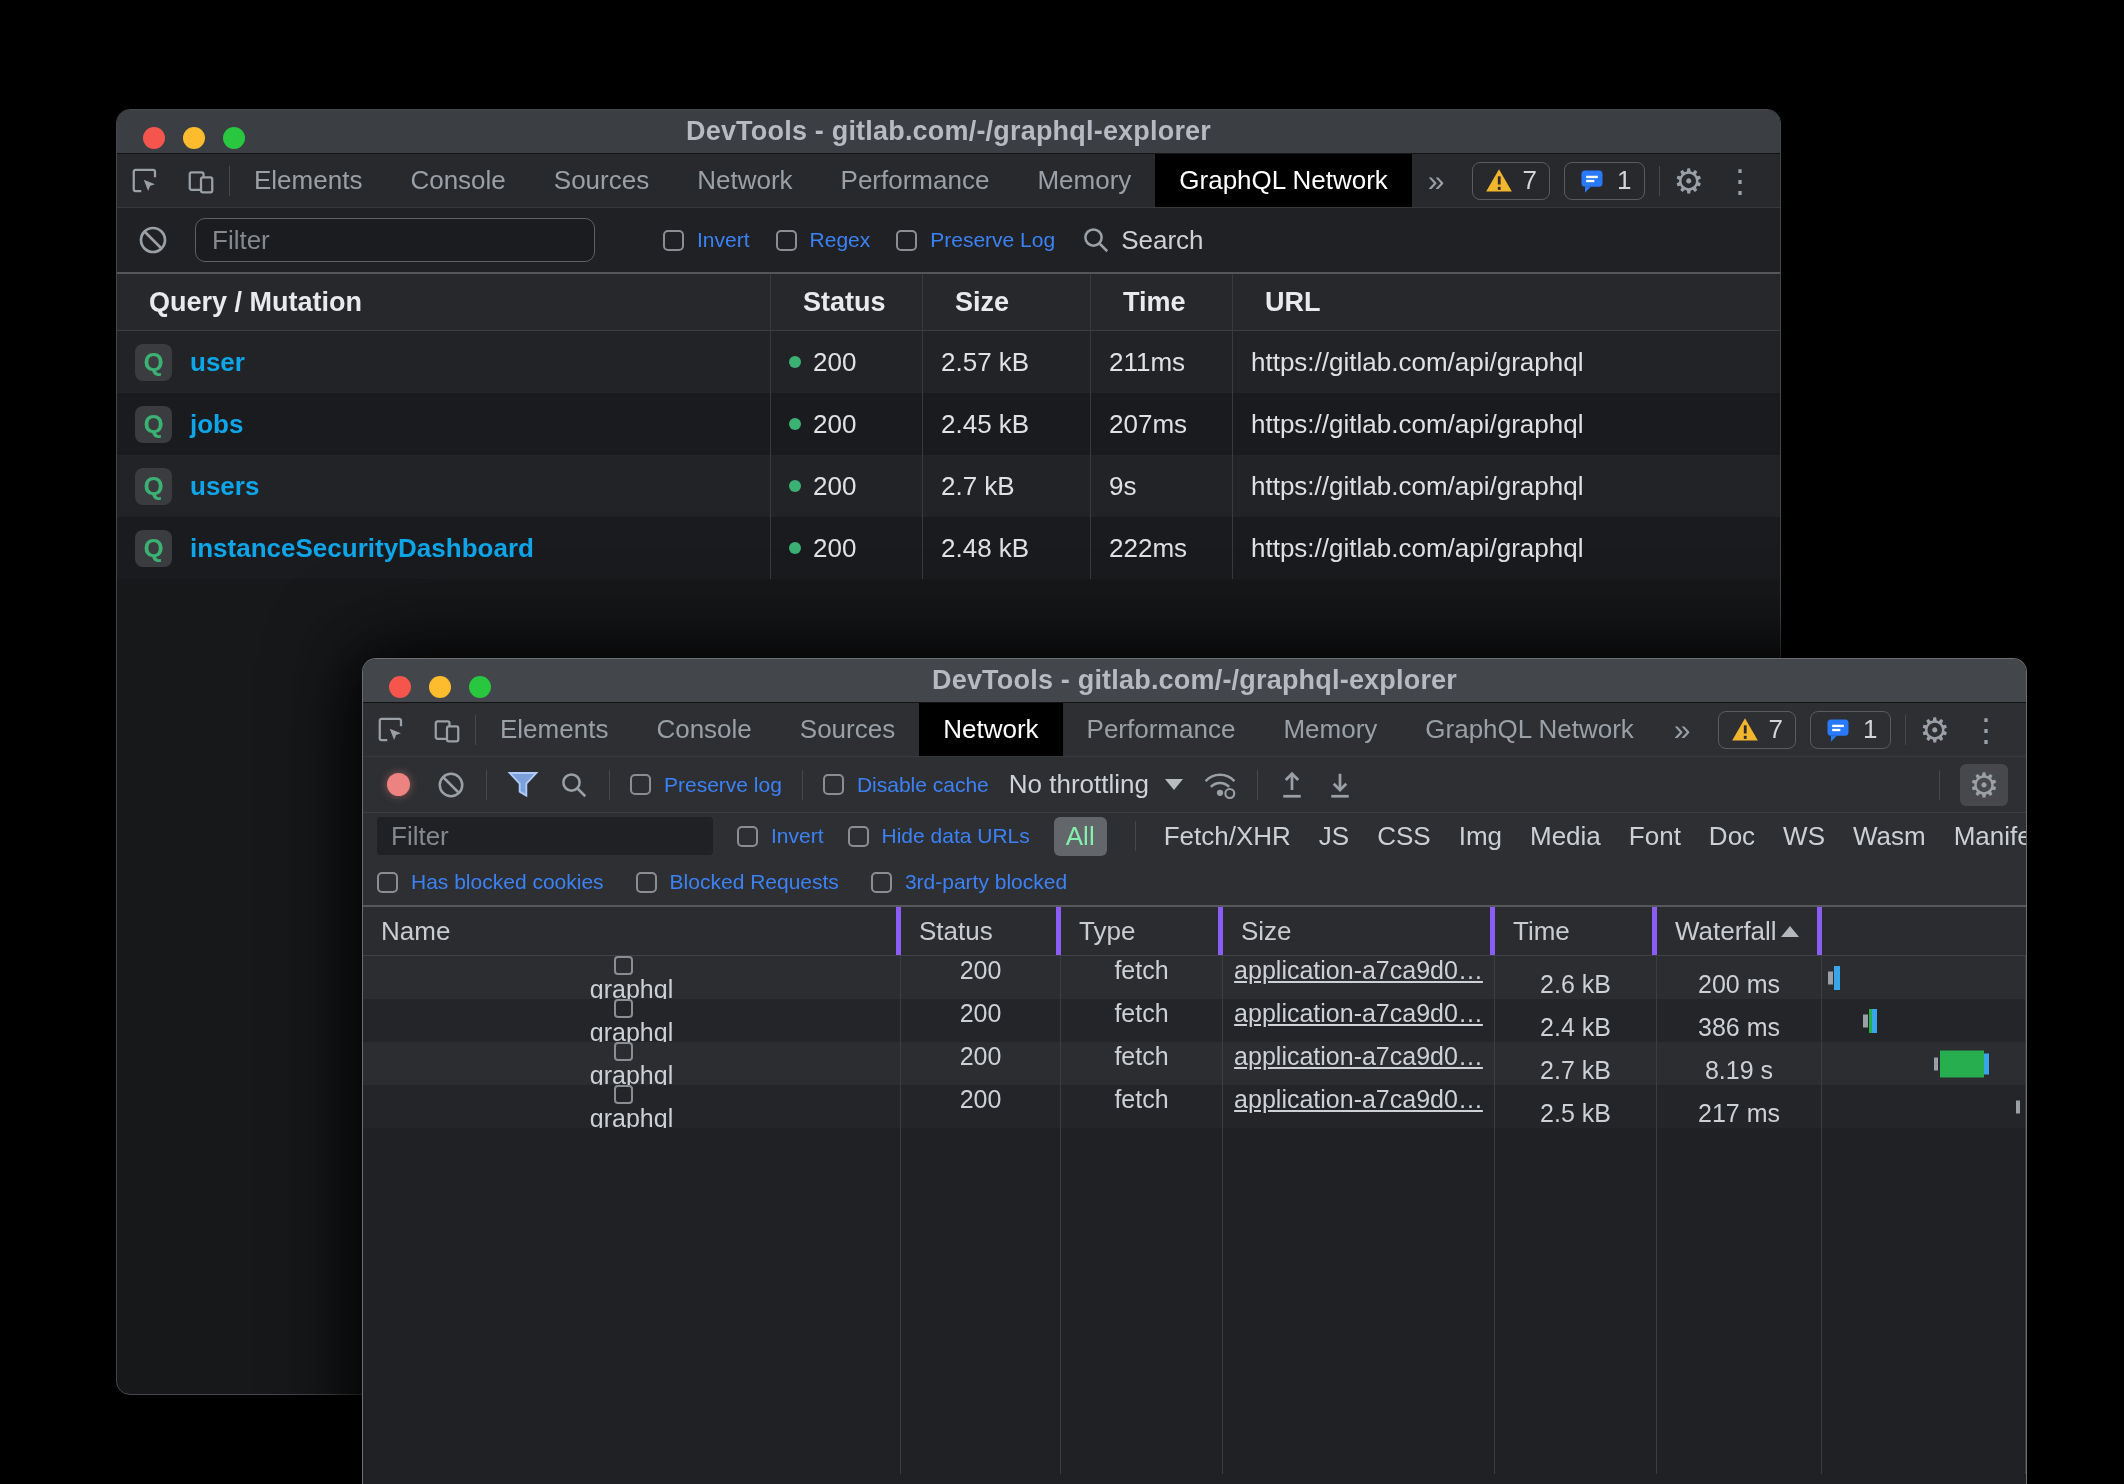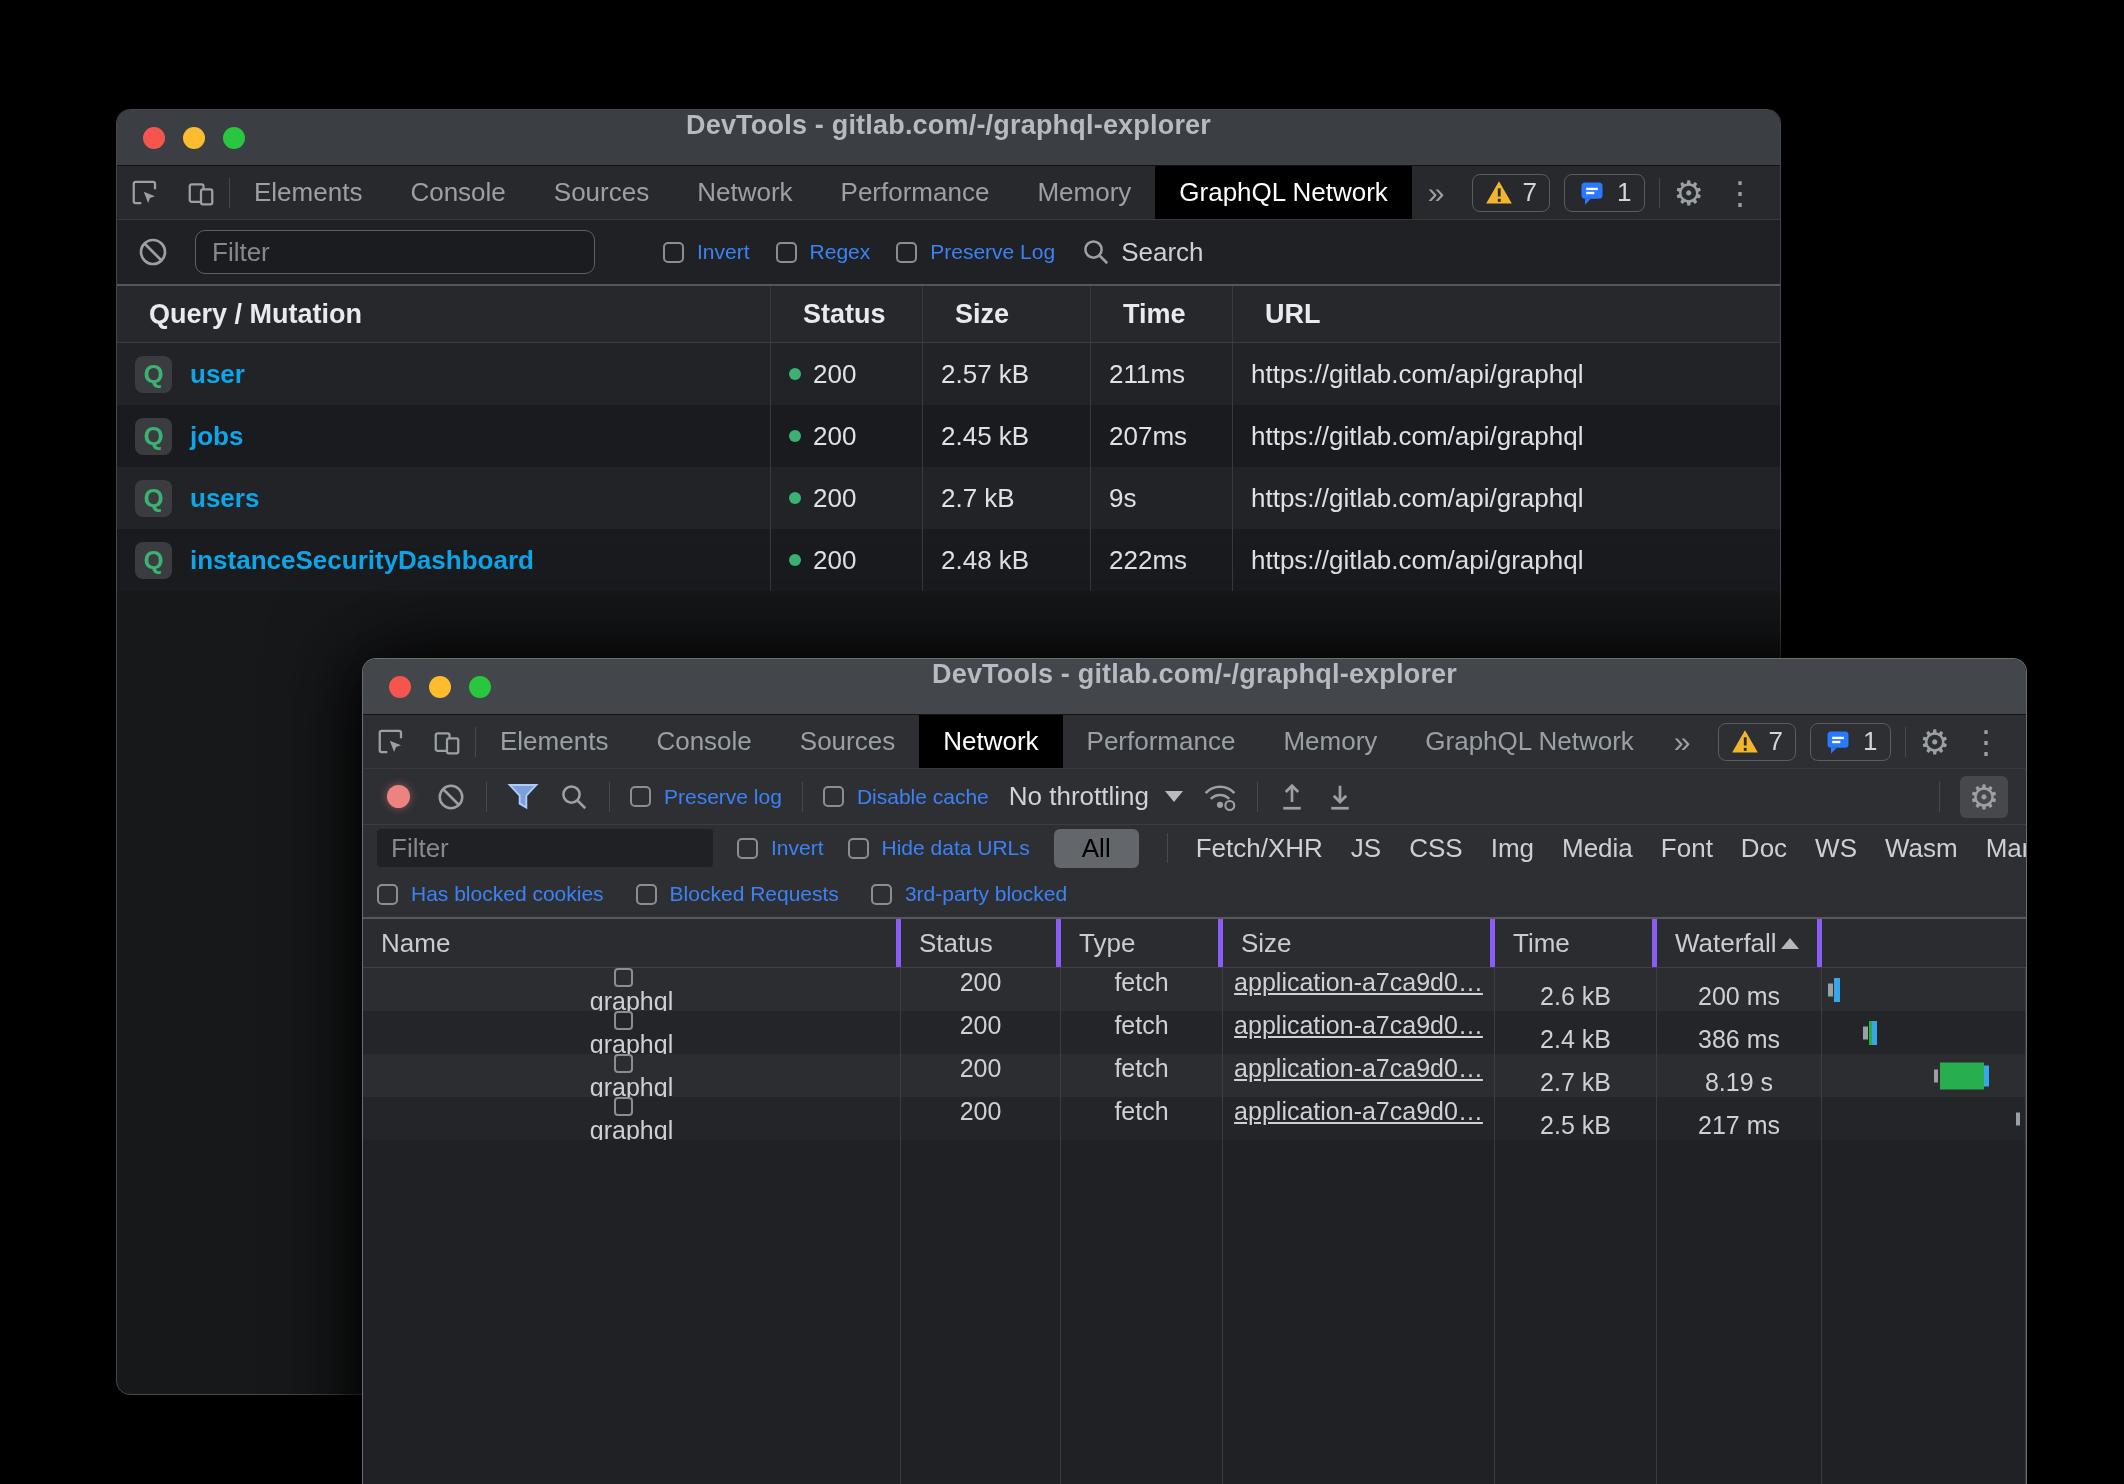--- a/index.html
+++ b/index.html
@@ -9,21 +9,21 @@
 
   .window { position:absolute; overflow:hidden; }
   .back-window { left:116px; top:109px; width:1665px; height:1286px;
     border-radius:14px; background:#17181a; border:1px solid #46474a;
     box-shadow:0 24px 80px rgba(0,0,0,.7); }
   .front-window { left:362px; top:658px; width:1665px; height:826px;
     border-radius:14px 14px 0 0; background:#202124; border:1px solid #6b6d70; border-bottom:none;
     box-shadow:0 -4px 90px rgba(0,0,0,.85), 0 10px 60px rgba(0,0,0,.8); }
 
   
-  .titlebar { position:relative; height:56px; display:flex; align-items:flex-start; justify-content:center;
+  .titlebar { position:relative; height:44px; display:flex; align-items:center; justify-content:center;
     border-bottom:1px solid #121315; }
   .back-window .titlebar { background:#3b3e43; }
   .front-window .titlebar { background:#43464b; }
   .traffic { position:absolute; left:26px; top:0; height:56px; display:flex; align-items:center; gap:18px; }
   .light { width:22px; height:22px; border-radius:50%; }
   .win-title { font-size:27px; font-weight:bold; color:#b7bac0; letter-spacing:.2px; }
 
   
   .tabbar { height:54px; display:flex; align-items:stretch; border-bottom:1px solid #38393c; }
   .back-window .tabbar { background:#28292c; }
@@ -75,21 +75,21 @@
   .gear-box { width:48px; height:42px; border-radius:6px; background:#47484c; display:flex;
     align-items:center; justify-content:center; }
 
   .net-filterbar { height:46px; background:#2e2f33; display:flex; align-items:center; gap:24px; padding:0 14px; }
   .net-filterbar2 { height:48px; background:#2e2f33; display:flex; align-items:center; gap:32px; padding:0 14px;
     border-bottom:2px solid #56585b; }
   .net-filter-input { width:336px; height:38px; background:#202124; border:none; border-radius:4px;
     color:#d7d9dc; font-size:26px; padding:0 14px; outline:none; font-family:"Liberation Sans", sans-serif; }
   .net-filter-input::placeholder { color:#85888c; }
   .chip { font-size:26px; color:#ccd0d4; white-space:nowrap; }
-  .chip.selected { background:#63666a; color:#000000; border-radius:6px; padding:4px 28px; }
+  .chip.selected { background:#63666a; color:#86efac; border-radius:6px; padding:4px 12px; }
   .chips { display:flex; align-items:center; gap:28px; }
 
   .net-grid { display:grid; grid-template-columns:538px 160px 162px 272px 162px 165px 1fr; }
   .net-head { background:#2b2c2f; border-top:0; border-bottom:1px solid #404144; }
   .net-head .cell { height:48px; font-size:26px; color:#c9ccd0; border-right:5px solid #8b5cf6; }
   .net-row .cell { height:43px; font-size:25px; color:#cdd0d4; border-right:1px solid #3c3d40;flex-direction:column; }
   .net-row.odd { background:#2c2d31; }
   .net-row.even { background:#242529; }
   .net-filler { height:346px; }
   .net-filler .cell { height:100%; border-right:1px solid #3c3d40; }

